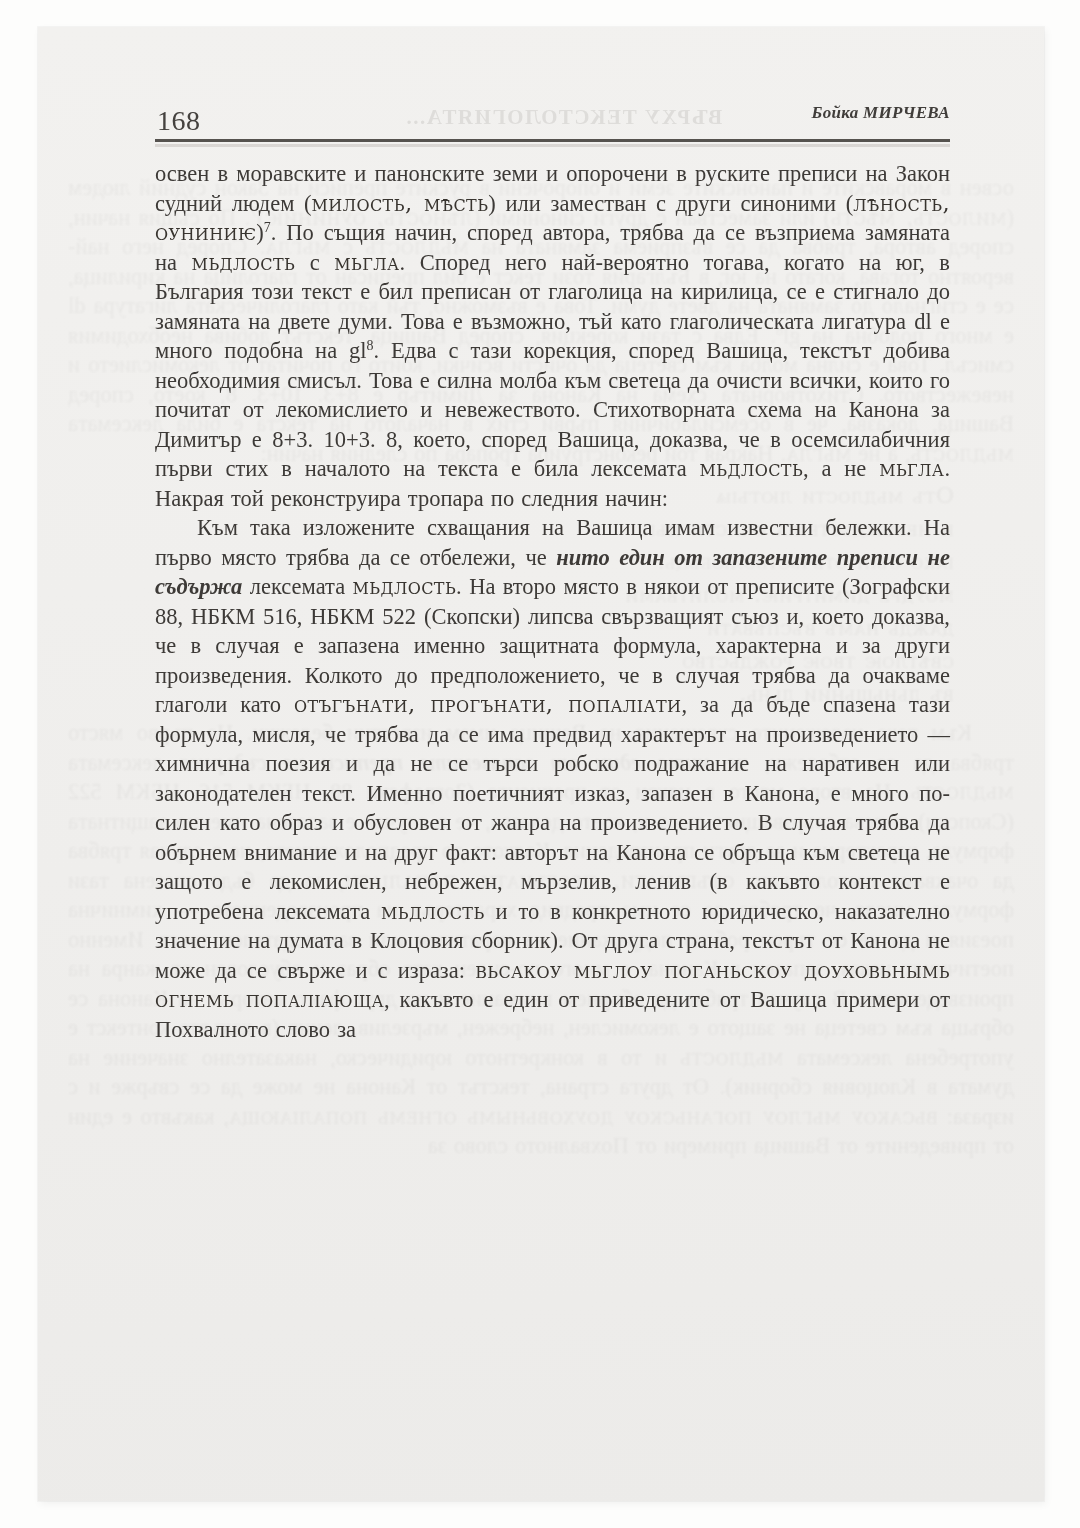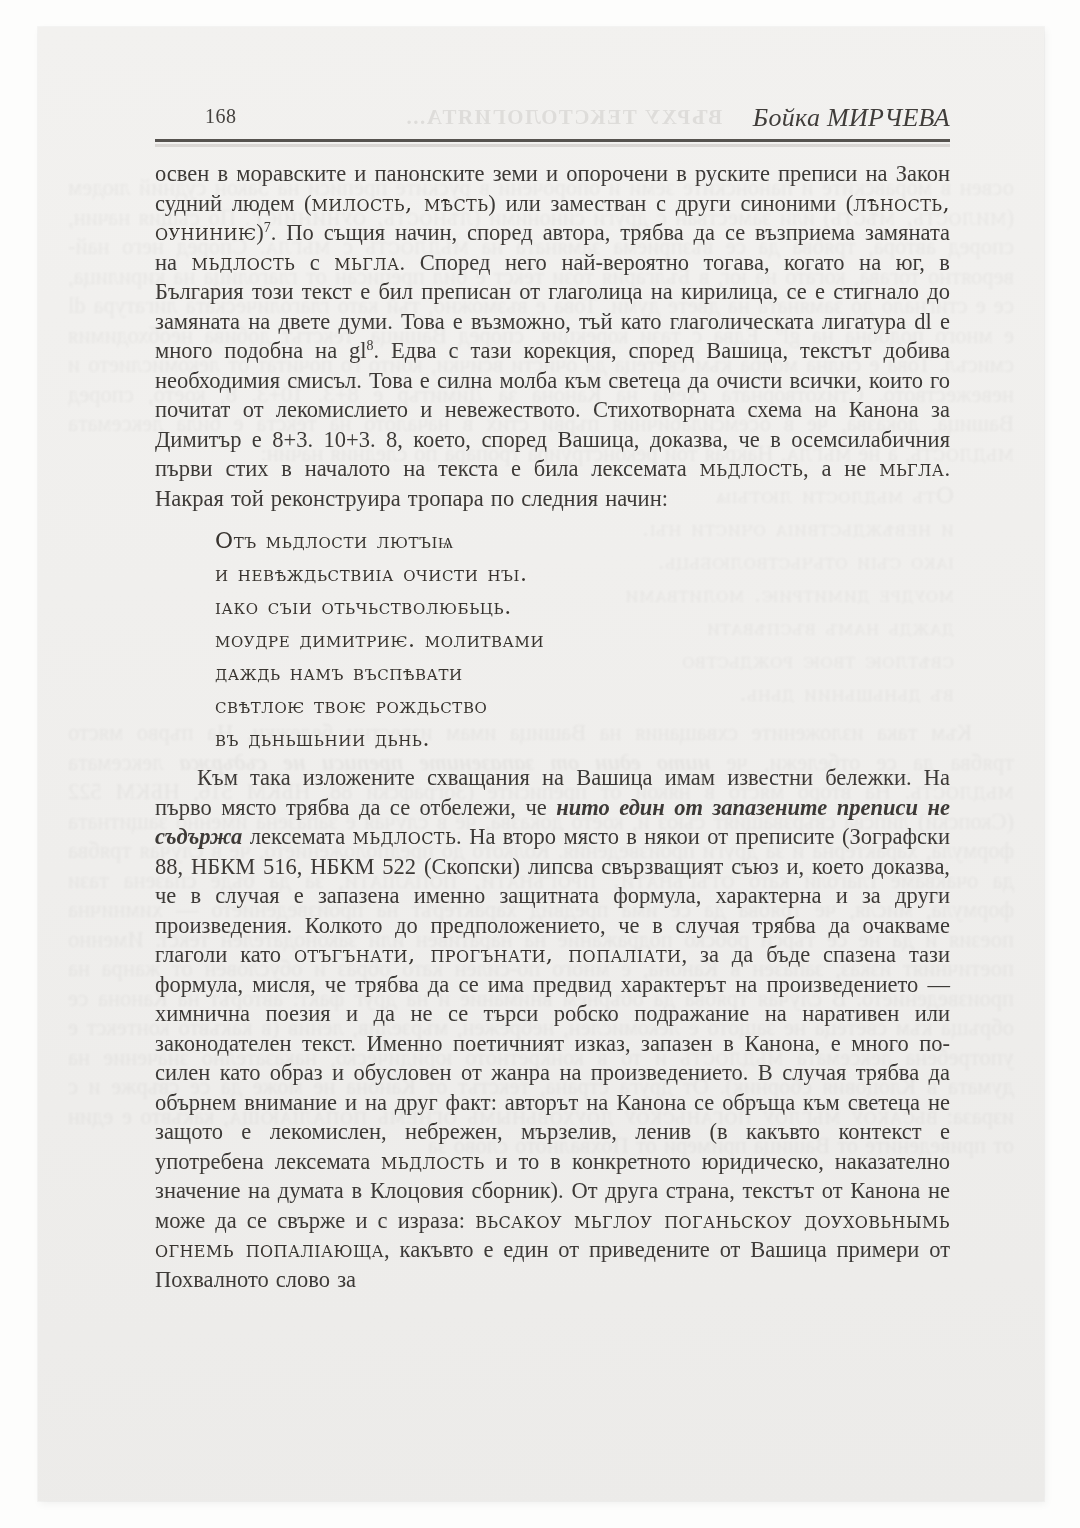--- a/index.html
+++ b/index.html
@@ -38,25 +38,25 @@
   }
   .content{
     position:absolute;left:117px;top:0;width:795px;
     color:#3c3937;
   }
   .pagehead{
     position:relative;height:116px;
   }
   .pageno{
     position:absolute;left:2px;top:78px;
-    font-size:20px;letter-spacing:0.5px;color:#45423f;margin-left:48px;
+    font-size:28px;letter-spacing:0.5px;color:#45423f;
   }
   .runhead{
     position:absolute;right:0;top:76px;
-    font-size:26px;font-weight:normal;font-style:italic;color:#403d3a;
+    font-size:17px;font-weight:bold;font-style:italic;color:#403d3a;
     letter-spacing:0.3px;
   }
   .rule{
     position:absolute;left:0;right:0;top:112px;height:3px;
     background:#55524e;
     box-shadow:0 5px 0 rgba(130,124,118,0.22);
   }
   .body-text{
     margin-top:16px;
     font-size:22.5px;line-height:29.5px;
@@ -112,27 +112,18 @@
 
       <div class="pagehead">
         <span class="bleed-head">ВЪРХУ ТЕКСТОЛОГИЯТА...</span>
         <span class="pageno">168</span>
         <span class="runhead">Бойка МИРЧЕВА</span>
         <div class="rule"></div>
       </div>
 
       <div class="body-text">
         <p><span class="r-n">освен в моравските и панонските земи и опорочени в руските преписи на Закон судний людем (</span><span class="r-o">милость, мѣсть</span><span class="r-n">) или заместван с други синоними (</span><span class="r-o">лѣность, оуниниѥ</span><span class="r-n">)</span><span class="r-sup"><sup>7</sup></span><span class="r-n">. По същия начин, според автора, трябва да се възприема замяната на </span><span class="r-o">мьдлость</span><span class="r-n"> с </span><span class="r-o">мьгла</span><span class="r-n">. Според него най-вероятно тогава, когато на юг, в България този текст е бил преписан от глаголица на кирилица, се е стигнало до замяната на двете думи. Това е възможно, тъй като глаголическата лигатура dl е много подобна на gl</span><span class="r-sup"><sup>8</sup></span><span class="r-n">. Едва с тази корекция, според Вашица, текстът добива необходимия смисъл. Това е силна молба към светеца да очисти всички, които го почитат от лекомислието и невежеството. Стихотворната схема на Канона за Димитър е 8+3. 10+3. 8, което, според Вашица, доказва, че в осемсилабичния първи стих в началото на текста е била лексемата </span><span class="r-o">мьдлость</span><span class="r-n">, а не </span><span class="r-o">мьгла</span><span class="r-n">. Накрая той реконструира тропара по следния начин:</span></p>
-        <div class="verse">
-            <div class="verse-line">Отъ мьдлости лютъіѩ</div>
-            <div class="verse-line">и невѣждьствиıа очисти нъі.</div>
-            <div class="verse-line">ıако съıи отьчьстволюбьць.</div>
-            <div class="verse-line">моудре димитриѥ. молитвами</div>
-            <div class="verse-line">даждь намъ въспѣвати</div>
-            <div class="verse-line">свѣтлоѥ твоѥ рождьство</div>
-            <div class="verse-line">въ дьньшьнии дьнь.</div>
-          </div>
         <p class="indented"><span class="r-n">Към така изложените схващания на Вашица имам известни бележки. На първо място трябва да се отбележи, че </span><span class="r-bi">нито един от запазените преписи не съдържа</span><span class="r-n"> лексемата </span><span class="r-o">мьдлость</span><span class="r-n">. На второ място в някои от преписите (Зографски 88, НБКМ 516, НБКМ 522 (Скопски) липсва свързващият съюз и, което доказва, че в случая е запазена именно защитната формула, характерна и за други произведения. Колкото до предположението, че в случая трябва да очакваме глаголи като </span><span class="r-o">отъгънати, прогънати, попалıати</span><span class="r-n">, за да бъде спазена тази формула, мисля, че трябва да се има предвид характерът на произведението — химнична поезия и да не се търси робско подражание на наративен или законодателен текст. Именно поетичният изказ, запазен в Канона, е много по-силен като образ и обусловен от жанра на произведението. В случая трябва да обърнем внимание и на друг факт: авторът на Канона се обръща към светеца не защото е лекомислен, небрежен, мързелив, ленив (в какъвто контекст е употребена лексемата </span><span class="r-o">мьдлость</span><span class="r-n"> и то в конкретното юридическо, наказателно значение на думата в Клоцовия сборник). От друга страна, текстът от Канона не може да се свърже и с израза: </span><span class="r-o">вьсакоу мьглоу поганьскоу доуховьнымь огнемь попалıающа</span><span class="r-n">, какъвто е един от приведените от Вашица примери от Похвалното слово за</span></p>
       </div>
 
     </div>
   </div>
 </div>
 
 </body></html>

